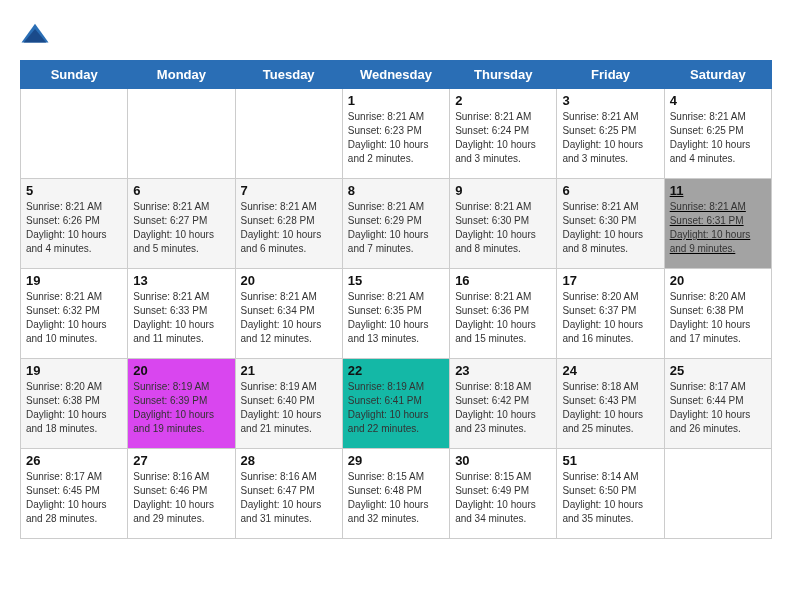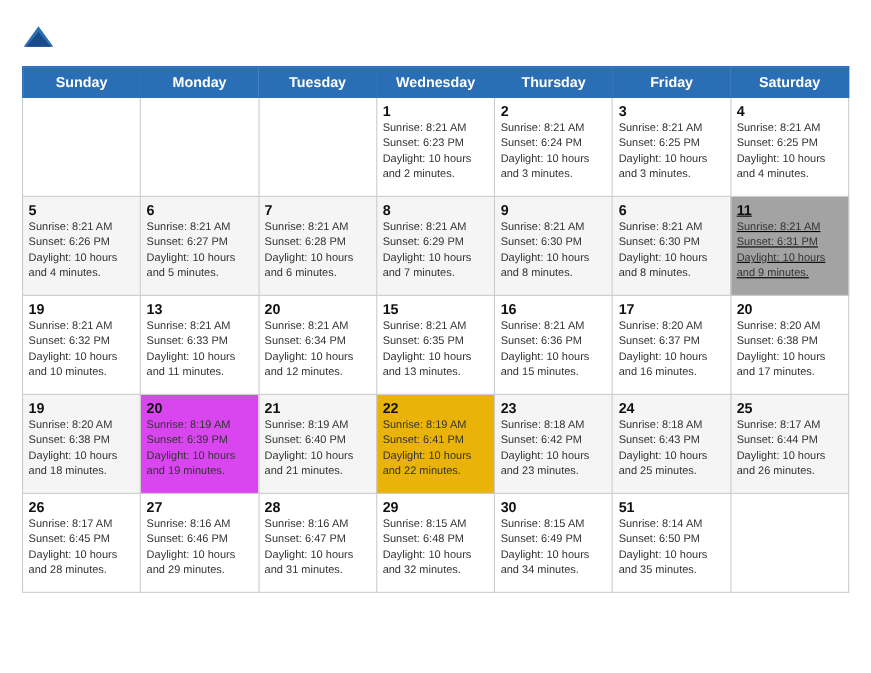--- a/index.html
+++ b/index.html
@@ -260,21 +260,21 @@
 Daylight: 10 hours
 and 19 minutes.</div>
         </td>
         <td style="background: rgb(245, 245, 245);">
           <div class="day-number">21</div>
           <div class="day-info" style="white-space: pre-line;">Sunrise: 8:19 AM
 Sunset: 6:40 PM
 Daylight: 10 hours
 and 21 minutes.</div>
         </td>
-        <td style="background: #eab308; margin-left: 47px;">
+        <td style="background: #14b8a6; margin-left: 47px;">
           <div class="day-number">22</div>
           <div class="day-info" style="white-space: pre-line;">Sunrise: 8:19 AM
 Sunset: 6:41 PM
 Daylight: 10 hours
 and 22 minutes.</div>
         </td>
         <td style="background: rgb(245, 245, 245);">
           <div class="day-number">23</div>
           <div class="day-info" style="white-space: pre-line;">Sunrise: 8:18 AM
 Sunset: 6:42 PM

